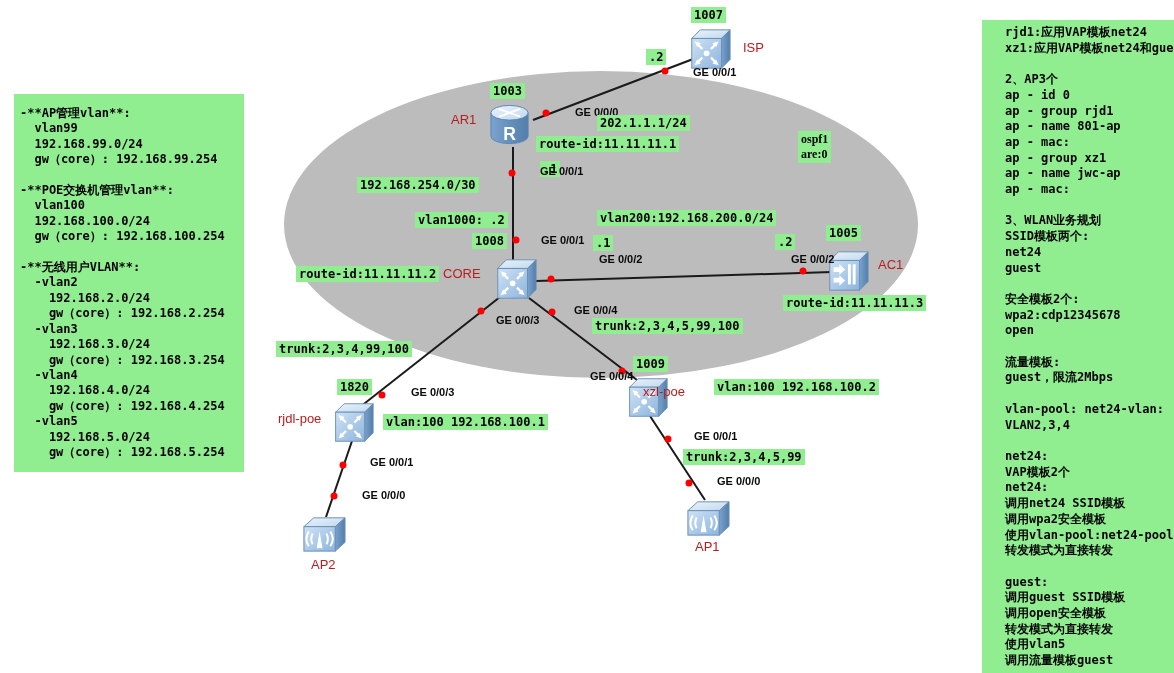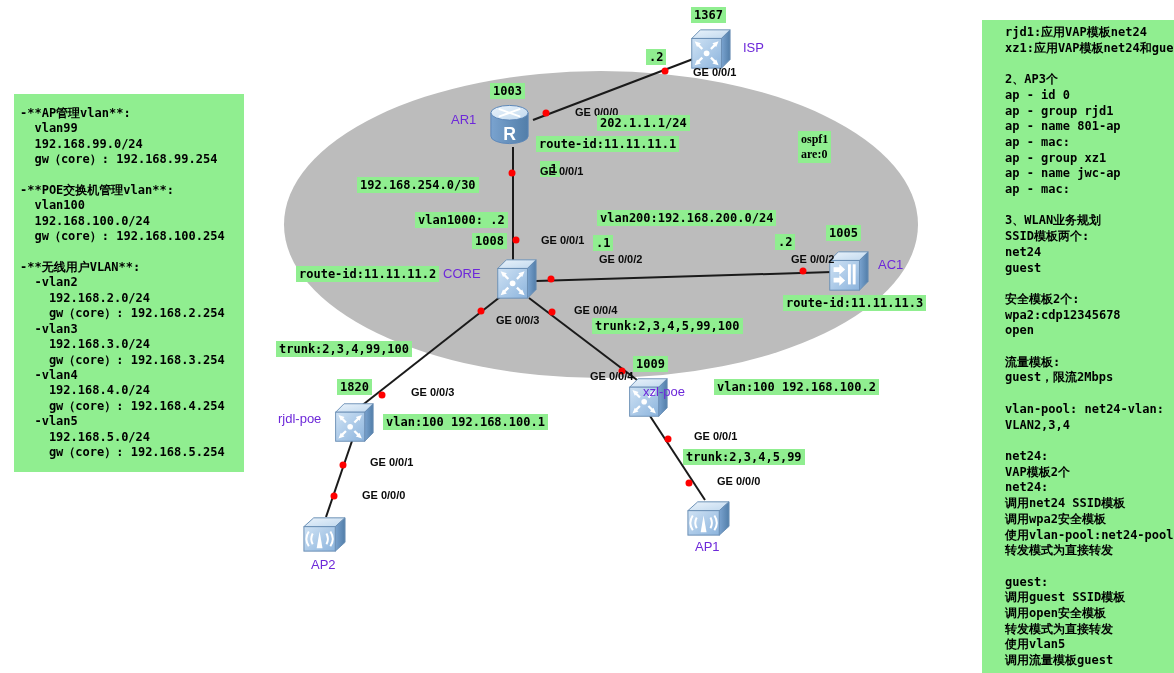--- a/index.html
+++ b/index.html
@@ -8,21 +8,21 @@
   .ellipse{position:absolute;left:284px;top:71px;width:634px;height:307px;border-radius:50%;
            background:#bcbcbc;z-index:0;}
   #links{position:absolute;left:0;top:0;width:1174px;height:673px;z-index:1;}
   .device{position:absolute;z-index:3;cursor:pointer;}
   .glabel{position:absolute;z-index:4;background:#90ee90;color:#000;
           font:bold 12px "DejaVu Sans Mono",monospace;line-height:14px;
           padding:1px 3px;white-space:pre;}
   .glabel.two{line-height:15px;font-family:Liberation Serif, serif;}
   .plabel{position:absolute;z-index:4;color:#0a0a0a;font:bold 11px "Liberation Sans",sans-serif;
           white-space:nowrap;padding-left:24px;}
-  .dname{position:absolute;z-index:4;color:#6d28d9;font:13px "Liberation Sans",sans-serif;
+  .dname{position:absolute;z-index:4;color:#b91c1c;font:13px "Liberation Sans",sans-serif;
          font-weight:500;white-space:nowrap;text-align:right;}
   .panel{position:absolute;z-index:5;background:#90ee90;color:#000;
          font:bold 12px "DejaVu Sans Mono",monospace;white-space:pre;}
   #left-panel{left:14px;top:94px;width:218px;line-height:15.4px;padding:12px 6px;}
   #right-panel{left:938px;top:20px;width:214px;line-height:15.7px;padding:5px 23px;margin-left:44px;}
   #note-box{position:absolute;left:8px;top:6px;width:164px;height:72px;background:#1e81e2;z-index:5;}
   #note-box .glabel{left:12px;top:23px;font-size:13px;line-height:16px;}
 </style>
 </head>
 <body>
@@ -267,21 +267,21 @@
       <g stroke="#fff" fill="none" stroke-width="2">
         <path d="M13,24 q-3,5.5 0,11"></path>
           <path d="M9,22 q-5,7.5 0,15"></path>
         <path d="M27,24 q3,5.5 0,11"></path>
           <path d="M31,22 q5,7.5 0,15"></path>
       </g>
       <polygon points="17,39 20,22 23,39" fill="#fff"></polygon>
     </svg>
   </div>
 
-  <div class="glabel" style="left:691px;top:7px">1367</div>
+  <div class="glabel" style="left:691px;top:7px">1007</div>
   <div class="dname" style="left:743px;top:40px">ISP</div>
   <div class="glabel" style="left:646px;top:49px">.2</div>
   <div class="plabel" style="left:669px;top:66px">GE 0/0/1</div>
 
   <div class="glabel" style="left:490px;top:83px">1003</div>
   <div class="dname" style="left:451px;top:112px">AR1</div>
   <div class="plabel" style="left:551px;top:106px">GE 0/0/0</div>
   <div class="glabel" style="left:597px;top:115px">202.1.1.1/24</div>
   <div class="glabel" style="left:536px;top:136px">route-id:11.11.11.1</div>
   <div class="glabel" style="left:540px;top:161px">.1</div>

